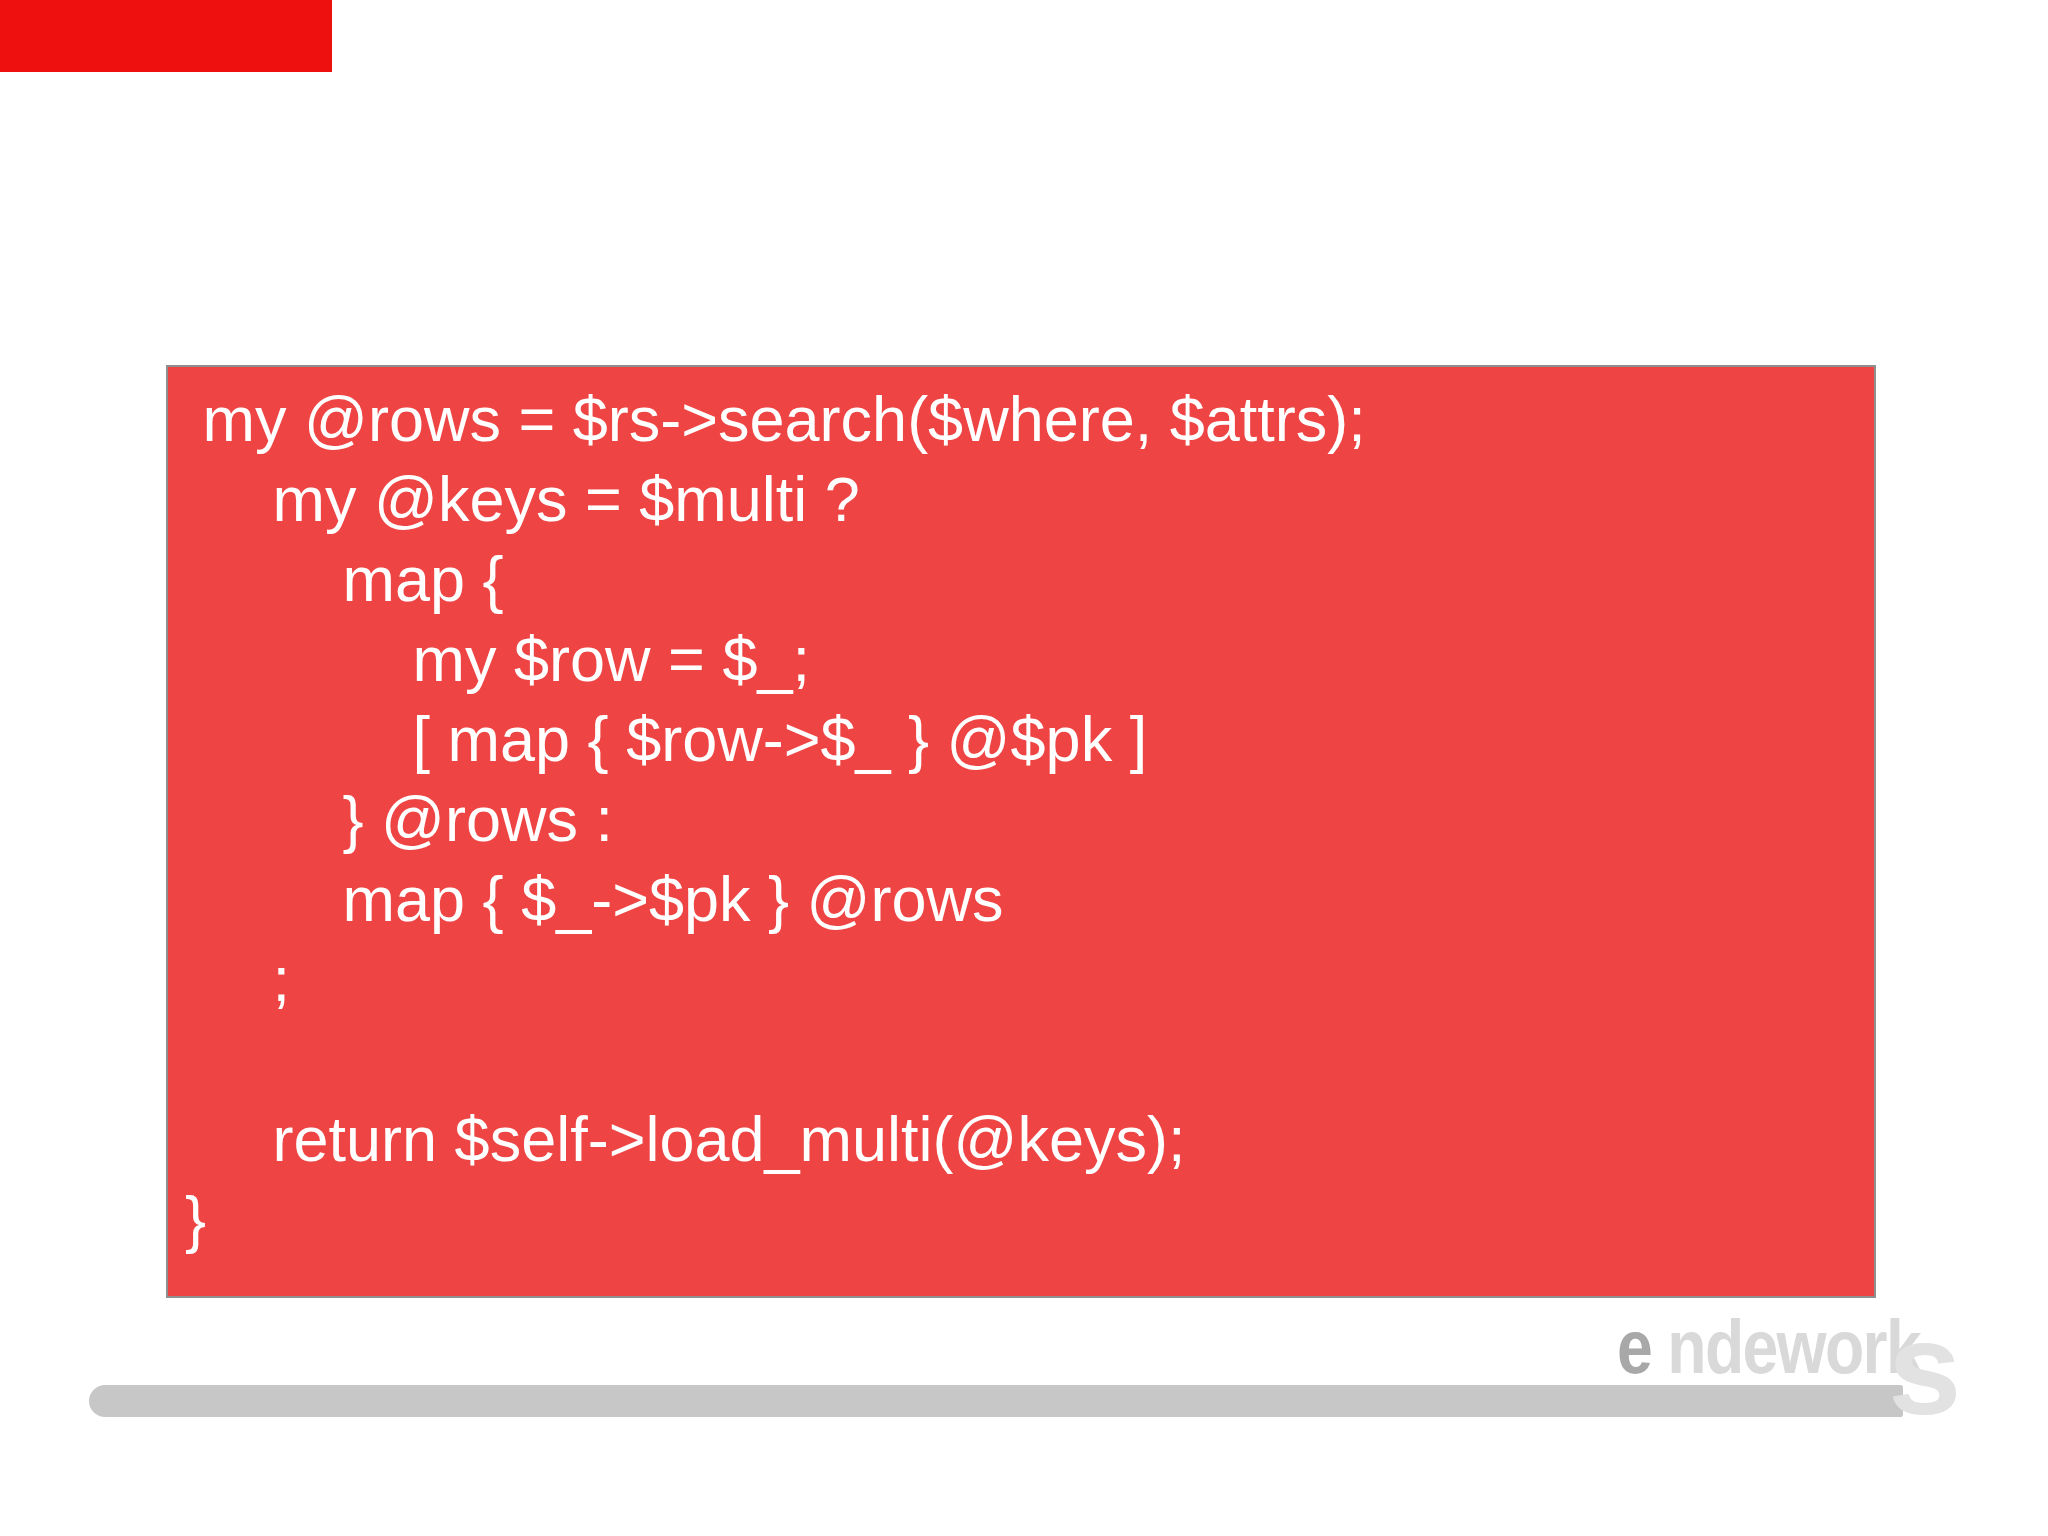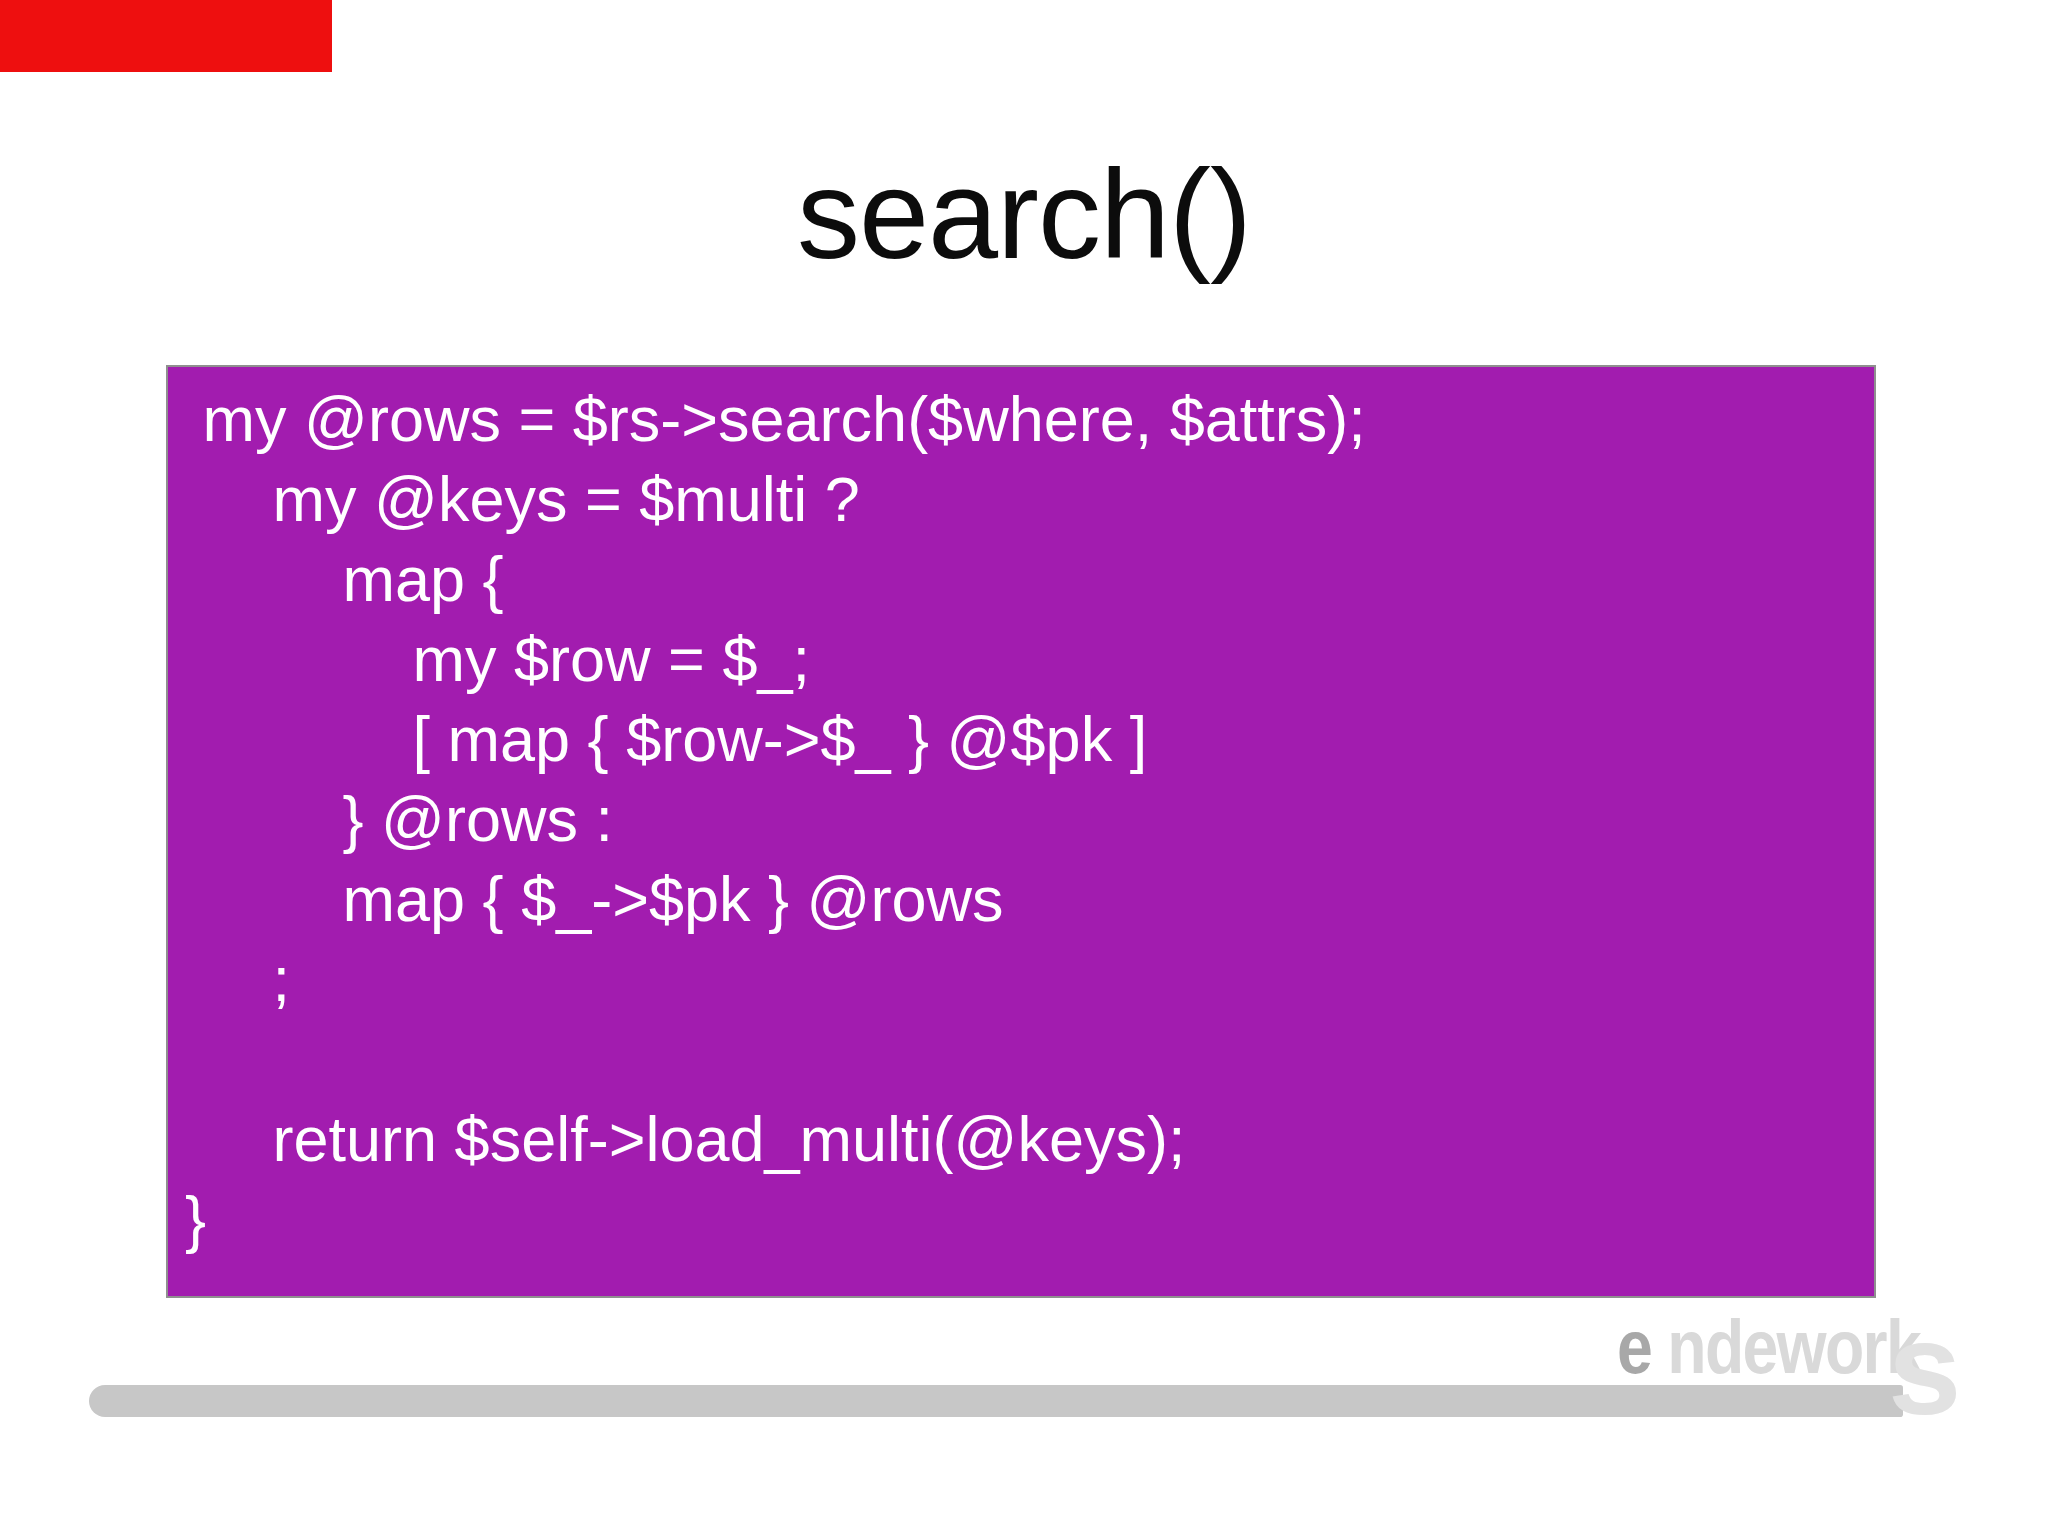--- a/index.html
+++ b/index.html
@@ -55,23 +55,22 @@
     font-weight:bold;
   }
 </style>
 </head>
 <body>
 
 <div class="slide">
 
   <div class="red-bar" style="background-color: rgb(238, 15, 15);"></div>
 
-  <div class="title" style="color: rgb(12, 12, 12);">search()</div>
 
-  <div class="code-block" style="background-color: #a21caf;">
+  <div class="code-block" style="background-color: #ef4444;">
     <pre style="color: rgb(255, 255, 255);"> my @rows = $rs-&gt;search($where, $attrs);
      my @keys = $multi ?
          map {
              my $row = $_;
              [ map { $row-&gt;$_ } @$pk ]
          } @rows :
          map { $_-&gt;$pk } @rows
      ;
 
      return $self-&gt;load_multi(@keys);

